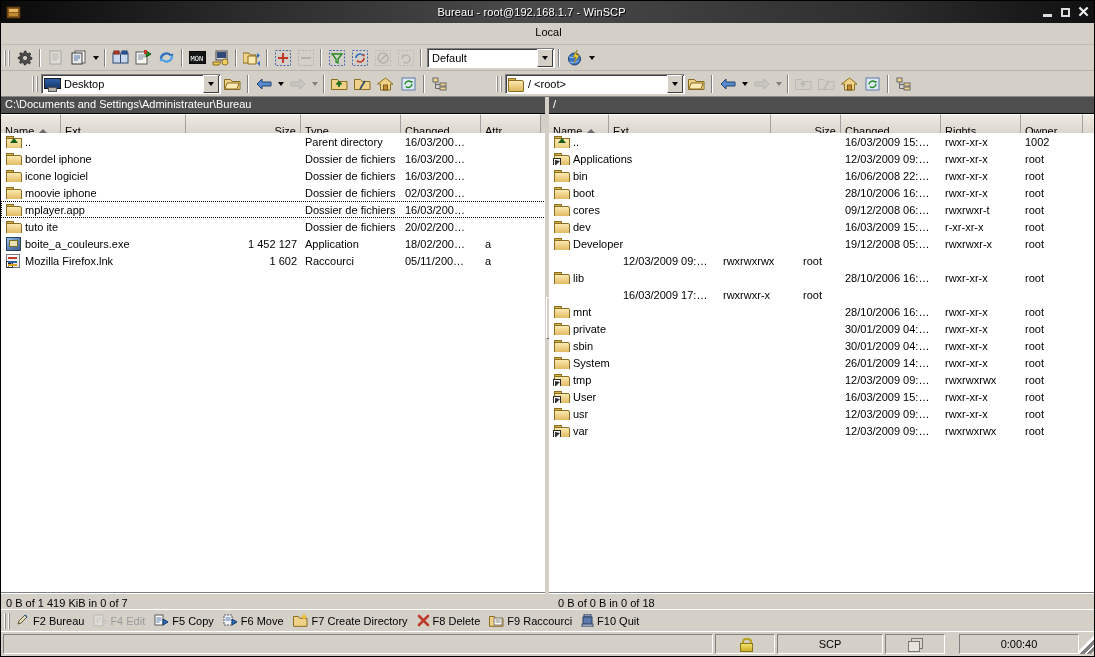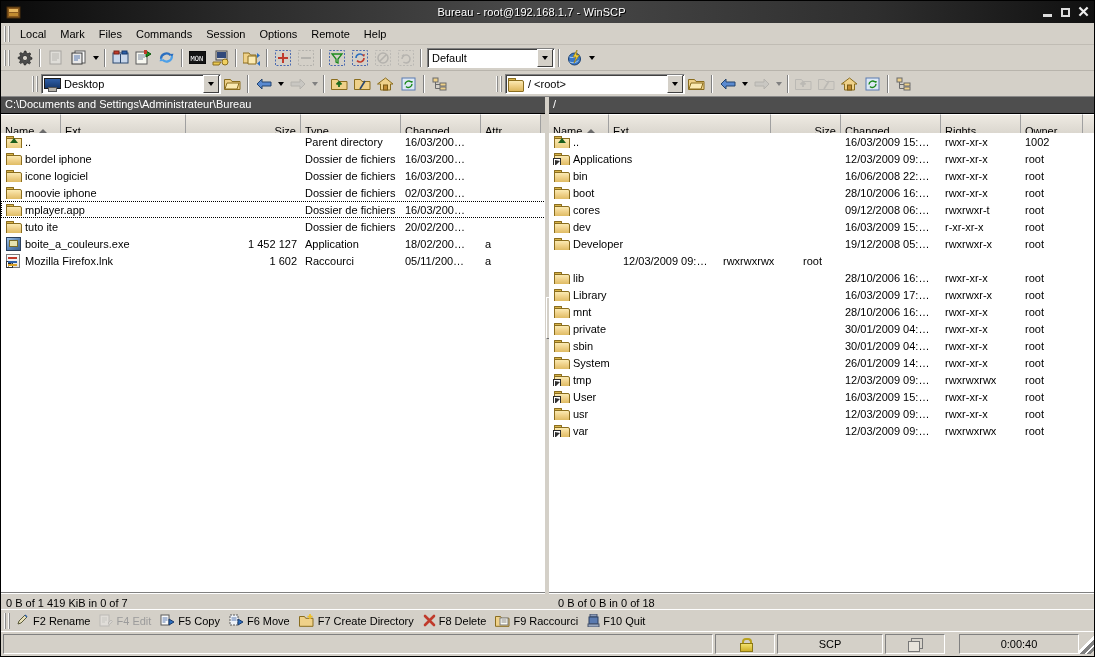--- a/index.html
+++ b/index.html
@@ -46,20 +46,21 @@
   }
   .winbtn .m { width: 9px; height: 3px; background: #ddd; margin-top: 6px; }
   .winbtn .x { width: 9px; height: 9px; border: 2px solid #ddd; }
   .winbtn .c { font-size: 15px; font-weight: bold; color: #eee; margin-top: -2px; }
 
   
   #menubar {
     position: absolute; left: 0; top: 22px; width: 1095px; height: 22px;
     background: #d4d0c8; display: flex; align-items: center;
     border-bottom: 1px solid #c0bcb4;
+    flex-direction: column;
   }
   .gripper {
     width: 7px; height: 16px; margin: 0 2px 0 3px;
     background: repeating-linear-gradient(to right, #fff 0 1px, #808080 1px 2px, transparent 2px 4px);
     opacity: .85;
   }
   .menu-item {
     padding: 3px 7px; font-size: 11px; color: #000; cursor: default;
   }
 
@@ -877,26 +878,20 @@
             </span>
             <span>lib</span>
           </div>
           <div class="fc right" style="width: 70px; flex: 0 0 70px;"></div>
           <div class="fc" style="width: 100px; flex: 0 0 100px;">28/10/2006 16:…</div>
           <div class="fc" style="width: 80px; flex: 0 0 80px;">rwxr-xr-x</div>
           <div class="fc" style="width: 62px; flex: 0 0 62px;">root</div>
           <div class="fc" style="width: 82px; flex: 0 0 82px;"></div>
         </div>
         <div class="frow">
-          <div class="fc name" style="width: 222px; flex: 0 0 222px;">
-            <span class="ico" style="width: 16px; display: inline-flex; align-items: center; justify-content: center; flex: 0 0 16px;">
-              <span class="folder"></span>
-            </span>
-            <span>Library</span>
-          </div>
           <div class="fc right" style="width: 70px; flex: 0 0 70px;"></div>
           <div class="fc" style="width: 100px; flex: 0 0 100px;">16/03/2009 17:…</div>
           <div class="fc" style="width: 80px; flex: 0 0 80px;">rwxrwxr-x</div>
           <div class="fc" style="width: 62px; flex: 0 0 62px;">root</div>
           <div class="fc" style="width: 82px; flex: 0 0 82px;"></div>
         </div>
         <div class="frow">
           <div class="fc name" style="width: 222px; flex: 0 0 222px;">
             <span class="ico" style="width: 16px; display: inline-flex; align-items: center; justify-content: center; flex: 0 0 16px;">
               <span class="folder"></span>
@@ -1013,21 +1008,21 @@
   <div id="fkeybar">
     <div class="gripper"></div>
     <div id="fkeys" style="display:flex;align-items:center;">
         <div class="fkey">
           <span style="display: inline-flex; align-items: center;">
             <svg width="14" height="13" viewBox="0 0 14 13">
               <path d="M2 10l1-3 6-6 2 2-6 6z" fill="#e8e0b8" stroke="#5a5a3a"></path>
               <path d="M9 1l2 2" stroke="#2b5fa8" stroke-width="1.4"></path>
             </svg>
           </span>
-          <span>F2 Rename</span>
+          <span>F2 Bureau</span>
         </div>
         <div class="fkey dis">
           <span style="display: inline-flex; align-items: center; opacity: 0.4;">
             <svg width="14" height="13" viewBox="0 0 14 13">
               <rect x="1" y="1" width="9" height="11" fill="#f2f2f2" stroke="#9a9a9a"></rect>
               <path d="M3 4h5M3 6h5M3 8h3" stroke="#b8b8b8"></path>
               <path d="M9 9l3-3 1.5 1.5-3 3z" fill="#dcdcdc" stroke="#9a9a9a"></path>
             </svg>
           </span>
           <span>F4 Edit</span>

